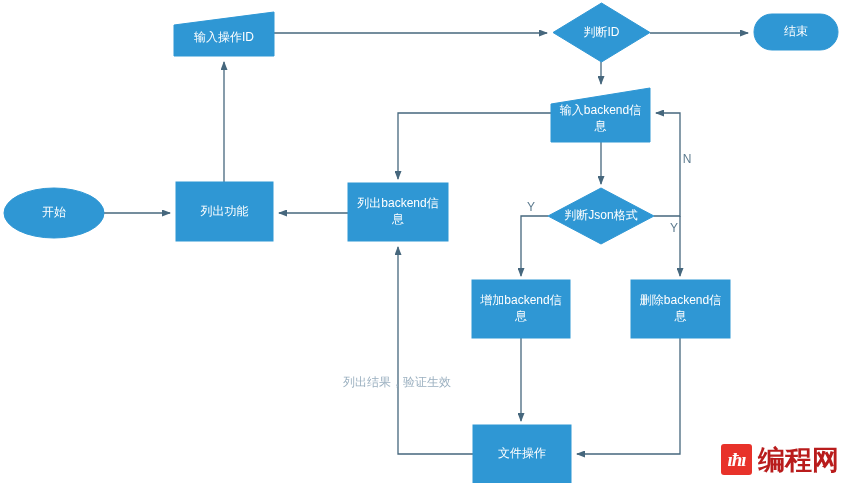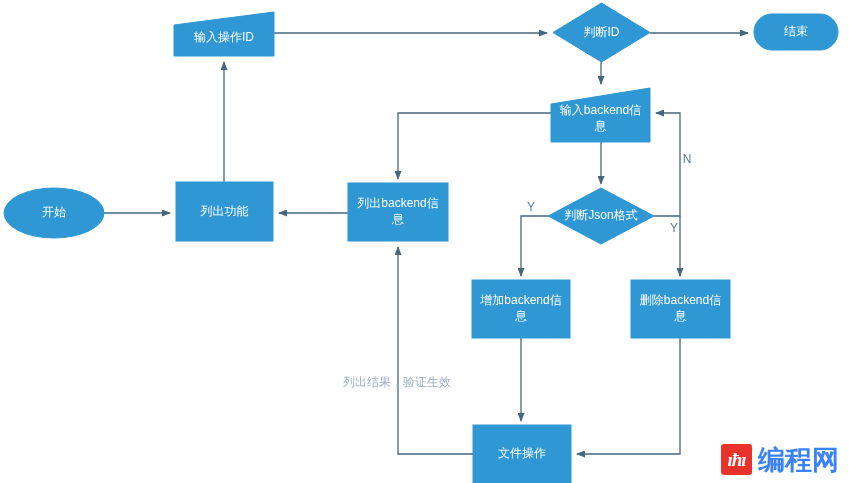--- a/index.html
+++ b/index.html
@@ -73,21 +73,21 @@
   #watermark .mark-box .glyph {
     color: #ffffff;
     font-family: "Liberation Serif", "DejaVu Serif", serif;
     font-style: italic;
     font-weight: bold;
     font-size: 19px;
     line-height: 1;
     letter-spacing: -1px;
   }
   #watermark .mark-text {
-    color: #3b82f6;
+    color: #b91c1c;
     font-family: "DejaVu Sans", "Liberation Sans", sans-serif;
     font-weight: bold;
     font-size: 27px;
     line-height: 1;
     letter-spacing: 0px;
   }
 </style>
 </head>
 <body>
 

